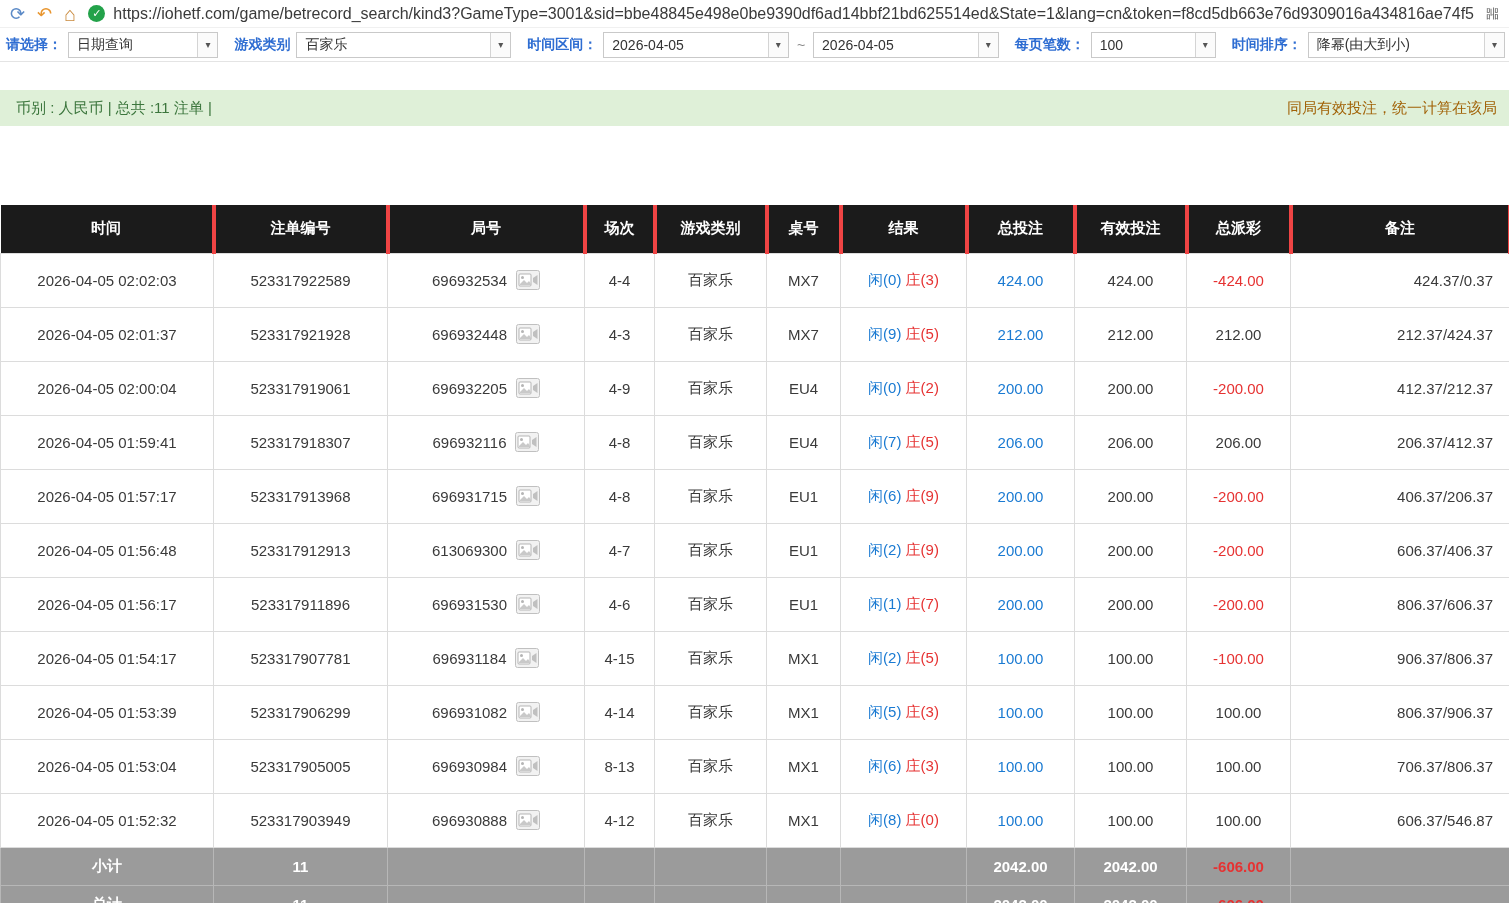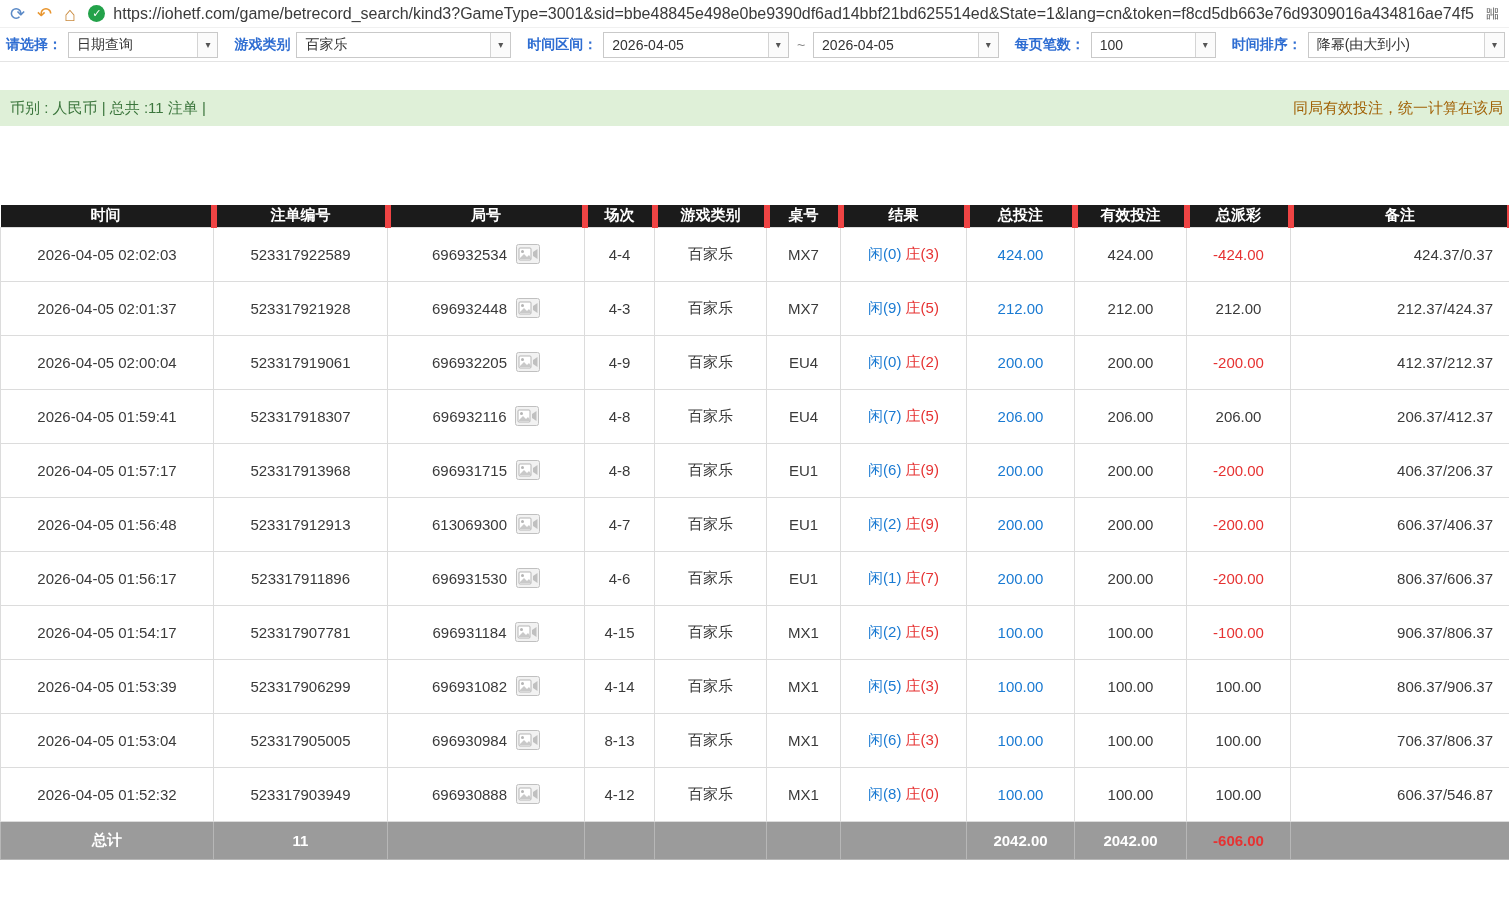--- a/index.html
+++ b/index.html
@@ -40,30 +40,30 @@
   .w-type  { width: 154px; }
   .w-game  { width: 220px; }
   .w-date  { width: 190px; }
   .w-size  { width: 128px; }
   .w-sort  { width: 202px; }
   .tilde { color: #888; margin: 0 8px; font-size: 14px; }
 
   
   .summary { height: 36px; margin-top: 28px; background: var(--summary-bg);
     display: flex; align-items: center; justify-content: space-between;
-    padding: 0 10px; font-size: 15px; overflow: hidden; }
+    padding: 0 16px; font-size: 15px; overflow: hidden; }
   .sum-left { color: #3c763d; white-space: nowrap; }
   .sum-right { color: #a16207; white-space: nowrap; margin-right: -4px; }
 
   
   .records { margin-top: 79px; }
   table { width: 1509px; border-collapse: collapse; table-layout: fixed; }
   thead th { background: var(--header-bg); color: #fff; font-weight: bold;
-    font-size: 15px; height: 22px; text-align: center;
-    border-right: 6px solid #ef4444; }
+    font-size: 15px; height: 48px; text-align: center;
+    border-right: 4px solid #ef4444; }
   tbody td { height: 54px; text-align: center; font-size: 15px; color: #3a3a3a;
     border: 1px solid #dcdcdc; background: #fff; overflow: hidden; }
   td.note-cell { text-align: right; padding-right: 16px; }
   .blue { color: var(--link-blue); }
   .red  { color: var(--loss-red); }
   td.cell-total-bet { cursor: pointer; }
   .round-num { vertical-align: middle; }
   .round-icon { display: inline-block; vertical-align: middle; margin-left: 9px;
     cursor: pointer; line-height: 0; }
   tfoot td { height: 38px; background: var(--footer-bg); color: #fff;
@@ -365,27 +365,40 @@
           <td>MX1</td>
           <td><span class="blue">闲(8)</span> <span class="red">庄(0)</span></td>
           <td class="blue cell-total-bet">100.00</td>
           <td>100.00</td>
           <td>100.00</td>
           <td class="note-cell">606.37/546.87</td>
         </tr>
       </tbody>
     <tfoot id="table-foot">
         <tr>
-          <td>总计</td>
+          <td>小计</td>
           <td>11</td>
           <td></td>
           <td></td>
           <td></td>
           <td></td>
           <td></td>
           <td>2042.00</td>
           <td>2042.00</td>
           <td class="red">-606.00</td>
           <td></td>
         </tr>
+        <tr>
+          <td>总计</td>
+          <td>11</td>
+          <td></td>
+          <td></td>
+          <td></td>
+          <td></td>
+          <td></td>
+          <td>2042.00</td>
+          <td>2042.00</td>
+          <td class="red">-606.00</td>
+          <td></td>
+        </tr>
       </tfoot>
   </table>
 </div>
 
 </body></html>

